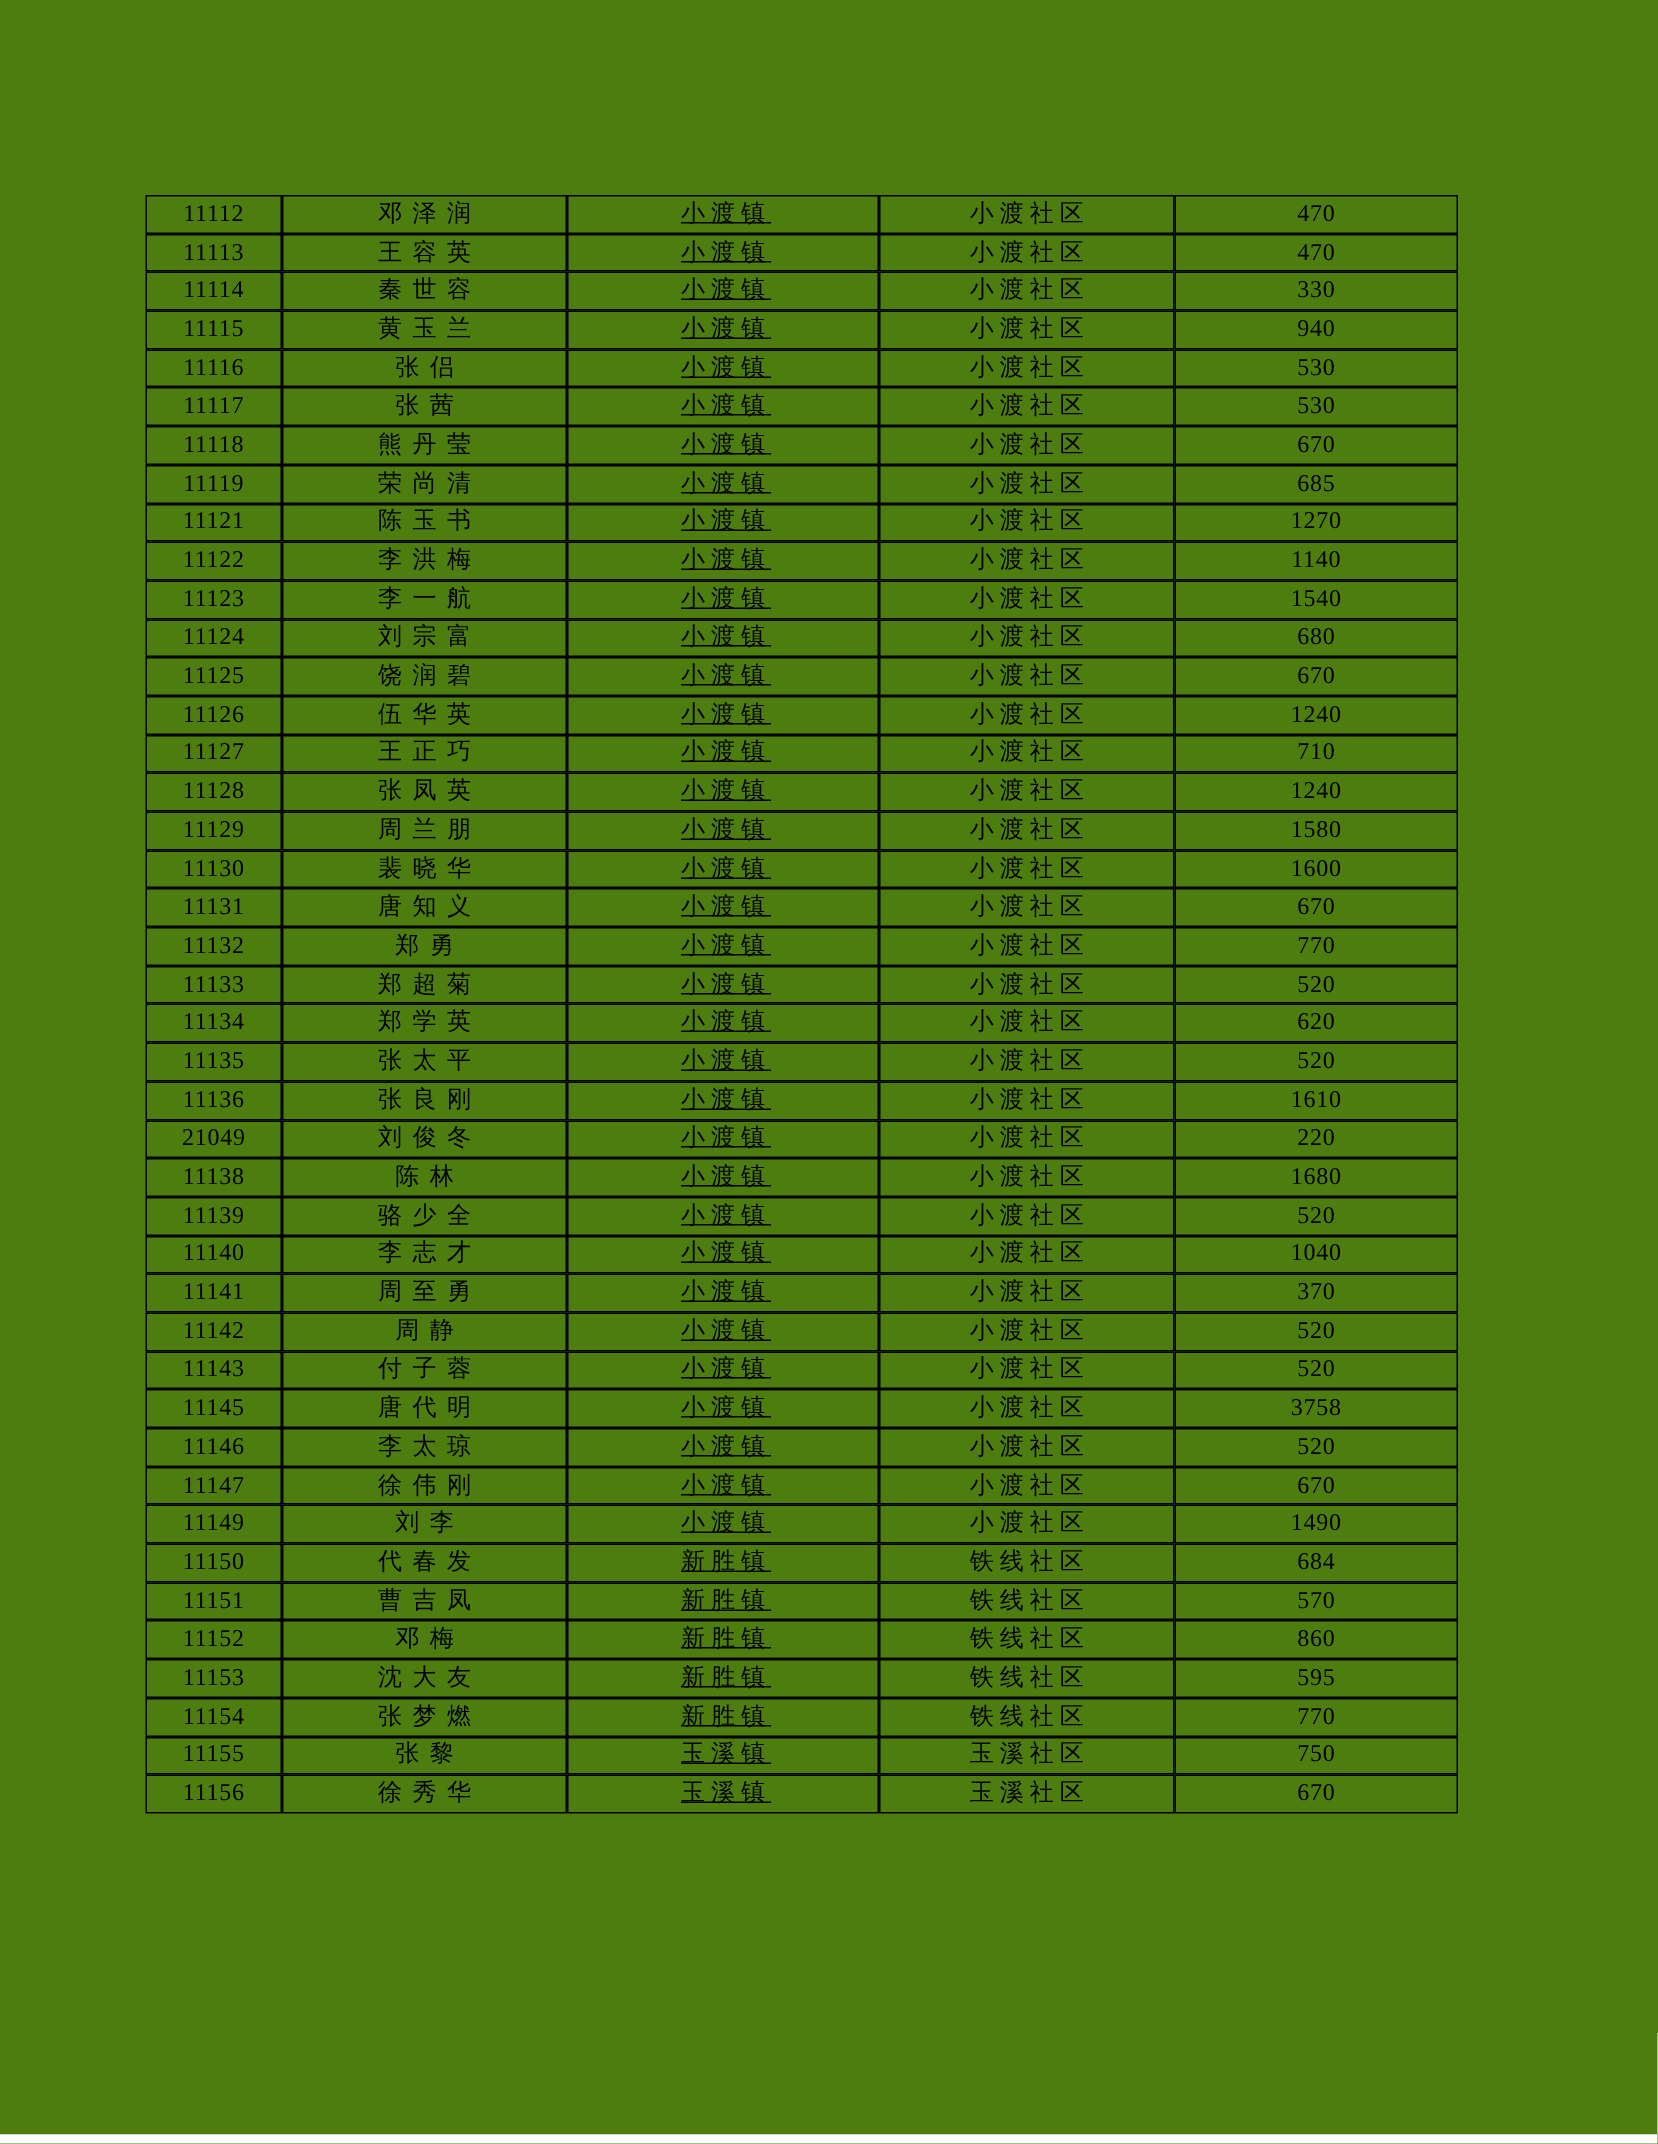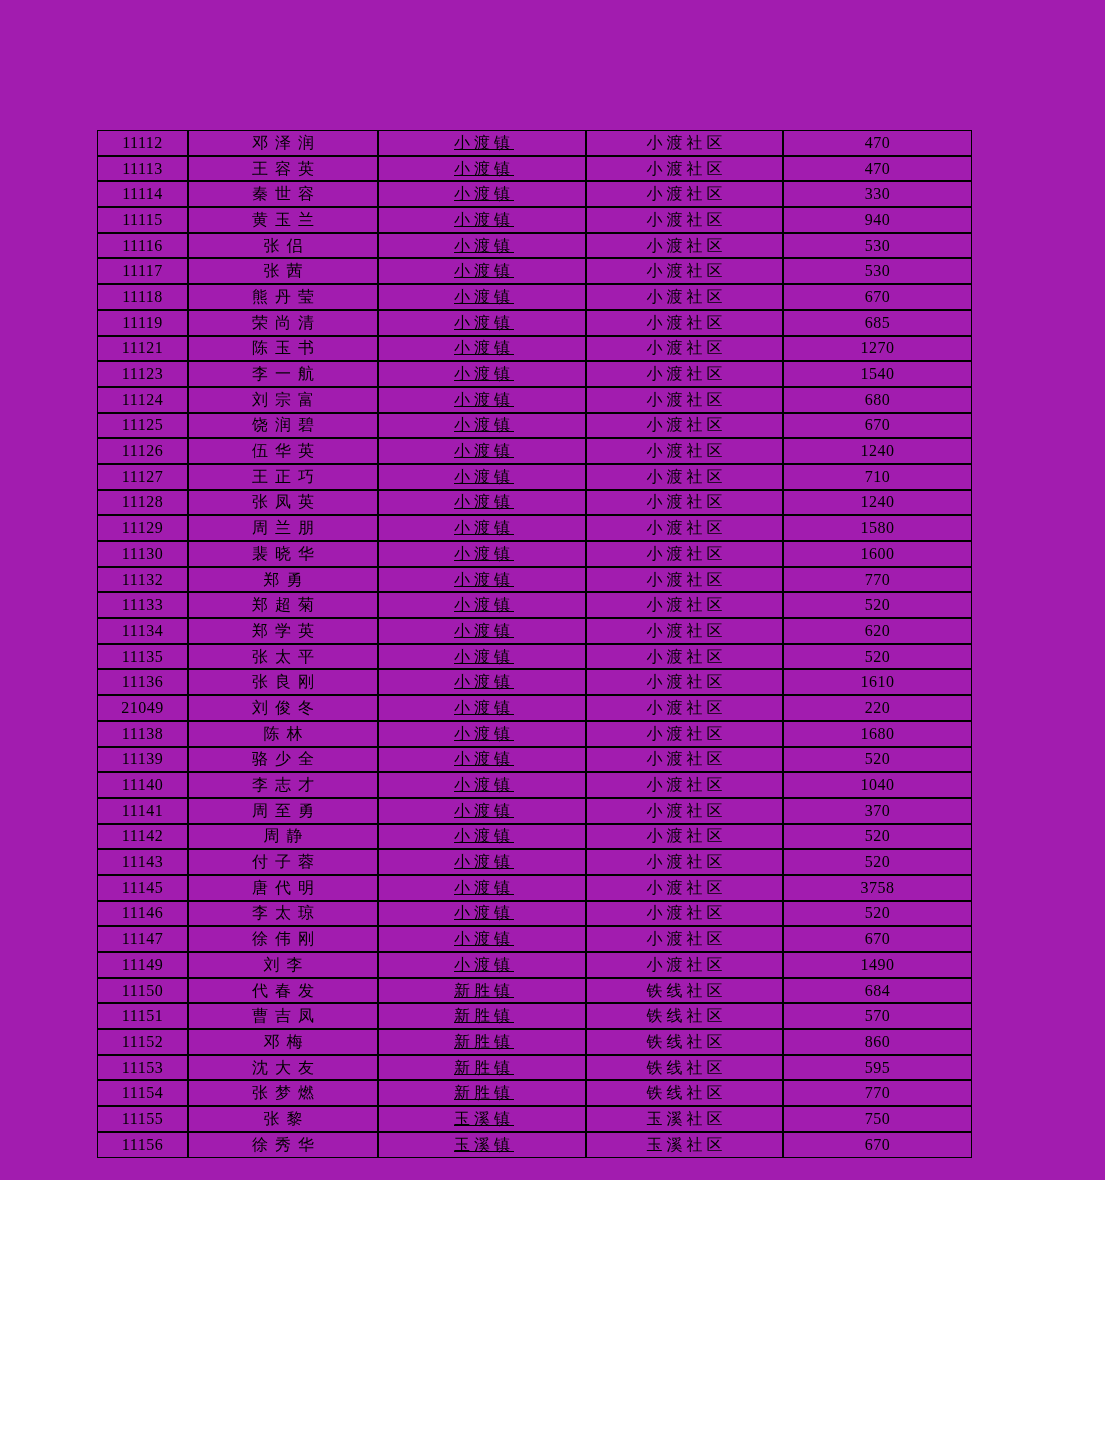--- a/index.html
+++ b/index.html
@@ -3,22 +3,22 @@
 <meta charset="utf-8">
 <style>
   html, body {
     margin: 0;
     padding: 0;
     background: #ffffff;
   }
   .page {
     position: relative;
     width: 1105px;
-    height: 1180px;
-    background: #a21caf;
+    height: 1423px;
+    background: #4d7c0f;
     font-family: "Liberation Serif", "DejaVu Serif", serif;
     color: #000000;
     overflow: hidden;
   }
   table.records {
     position: absolute;
     left: 97px;
     top: 130px;
     width: 875px;
     border-collapse: separate;
@@ -122,20 +122,27 @@
 
 
   <tr>
     <td class="col-id">11121</td>
     <td class="col-name">陈玉书</td>
     <td class="col-town">小渡镇</td>
     <td class="col-comm">小渡社区</td>
     <td class="col-amount">1270</td>
   </tr>
 
+  <tr>
+    <td class="col-id">11122</td>
+    <td class="col-name">李洪梅</td>
+    <td class="col-town">小渡镇</td>
+    <td class="col-comm">小渡社区</td>
+    <td class="col-amount">1140</td>
+  </tr>
 
   <tr>
     <td class="col-id">11123</td>
     <td class="col-name">李一航</td>
     <td class="col-town">小渡镇</td>
     <td class="col-comm">小渡社区</td>
     <td class="col-amount">1540</td>
   </tr>
 
   <tr>
@@ -187,20 +194,27 @@
   </tr>
 
   <tr>
     <td class="col-id">11130</td>
     <td class="col-name">裴晓华</td>
     <td class="col-town">小渡镇</td>
     <td class="col-comm">小渡社区</td>
     <td class="col-amount">1600</td>
   </tr>
 
+  <tr>
+    <td class="col-id">11131</td>
+    <td class="col-name">唐知义</td>
+    <td class="col-town">小渡镇</td>
+    <td class="col-comm">小渡社区</td>
+    <td class="col-amount">670</td>
+  </tr>
 
   <tr>
     <td class="col-id">11132</td>
     <td class="col-name">郑勇</td>
     <td class="col-town">小渡镇</td>
     <td class="col-comm">小渡社区</td>
     <td class="col-amount">770</td>
   </tr>
 
   <tr>

